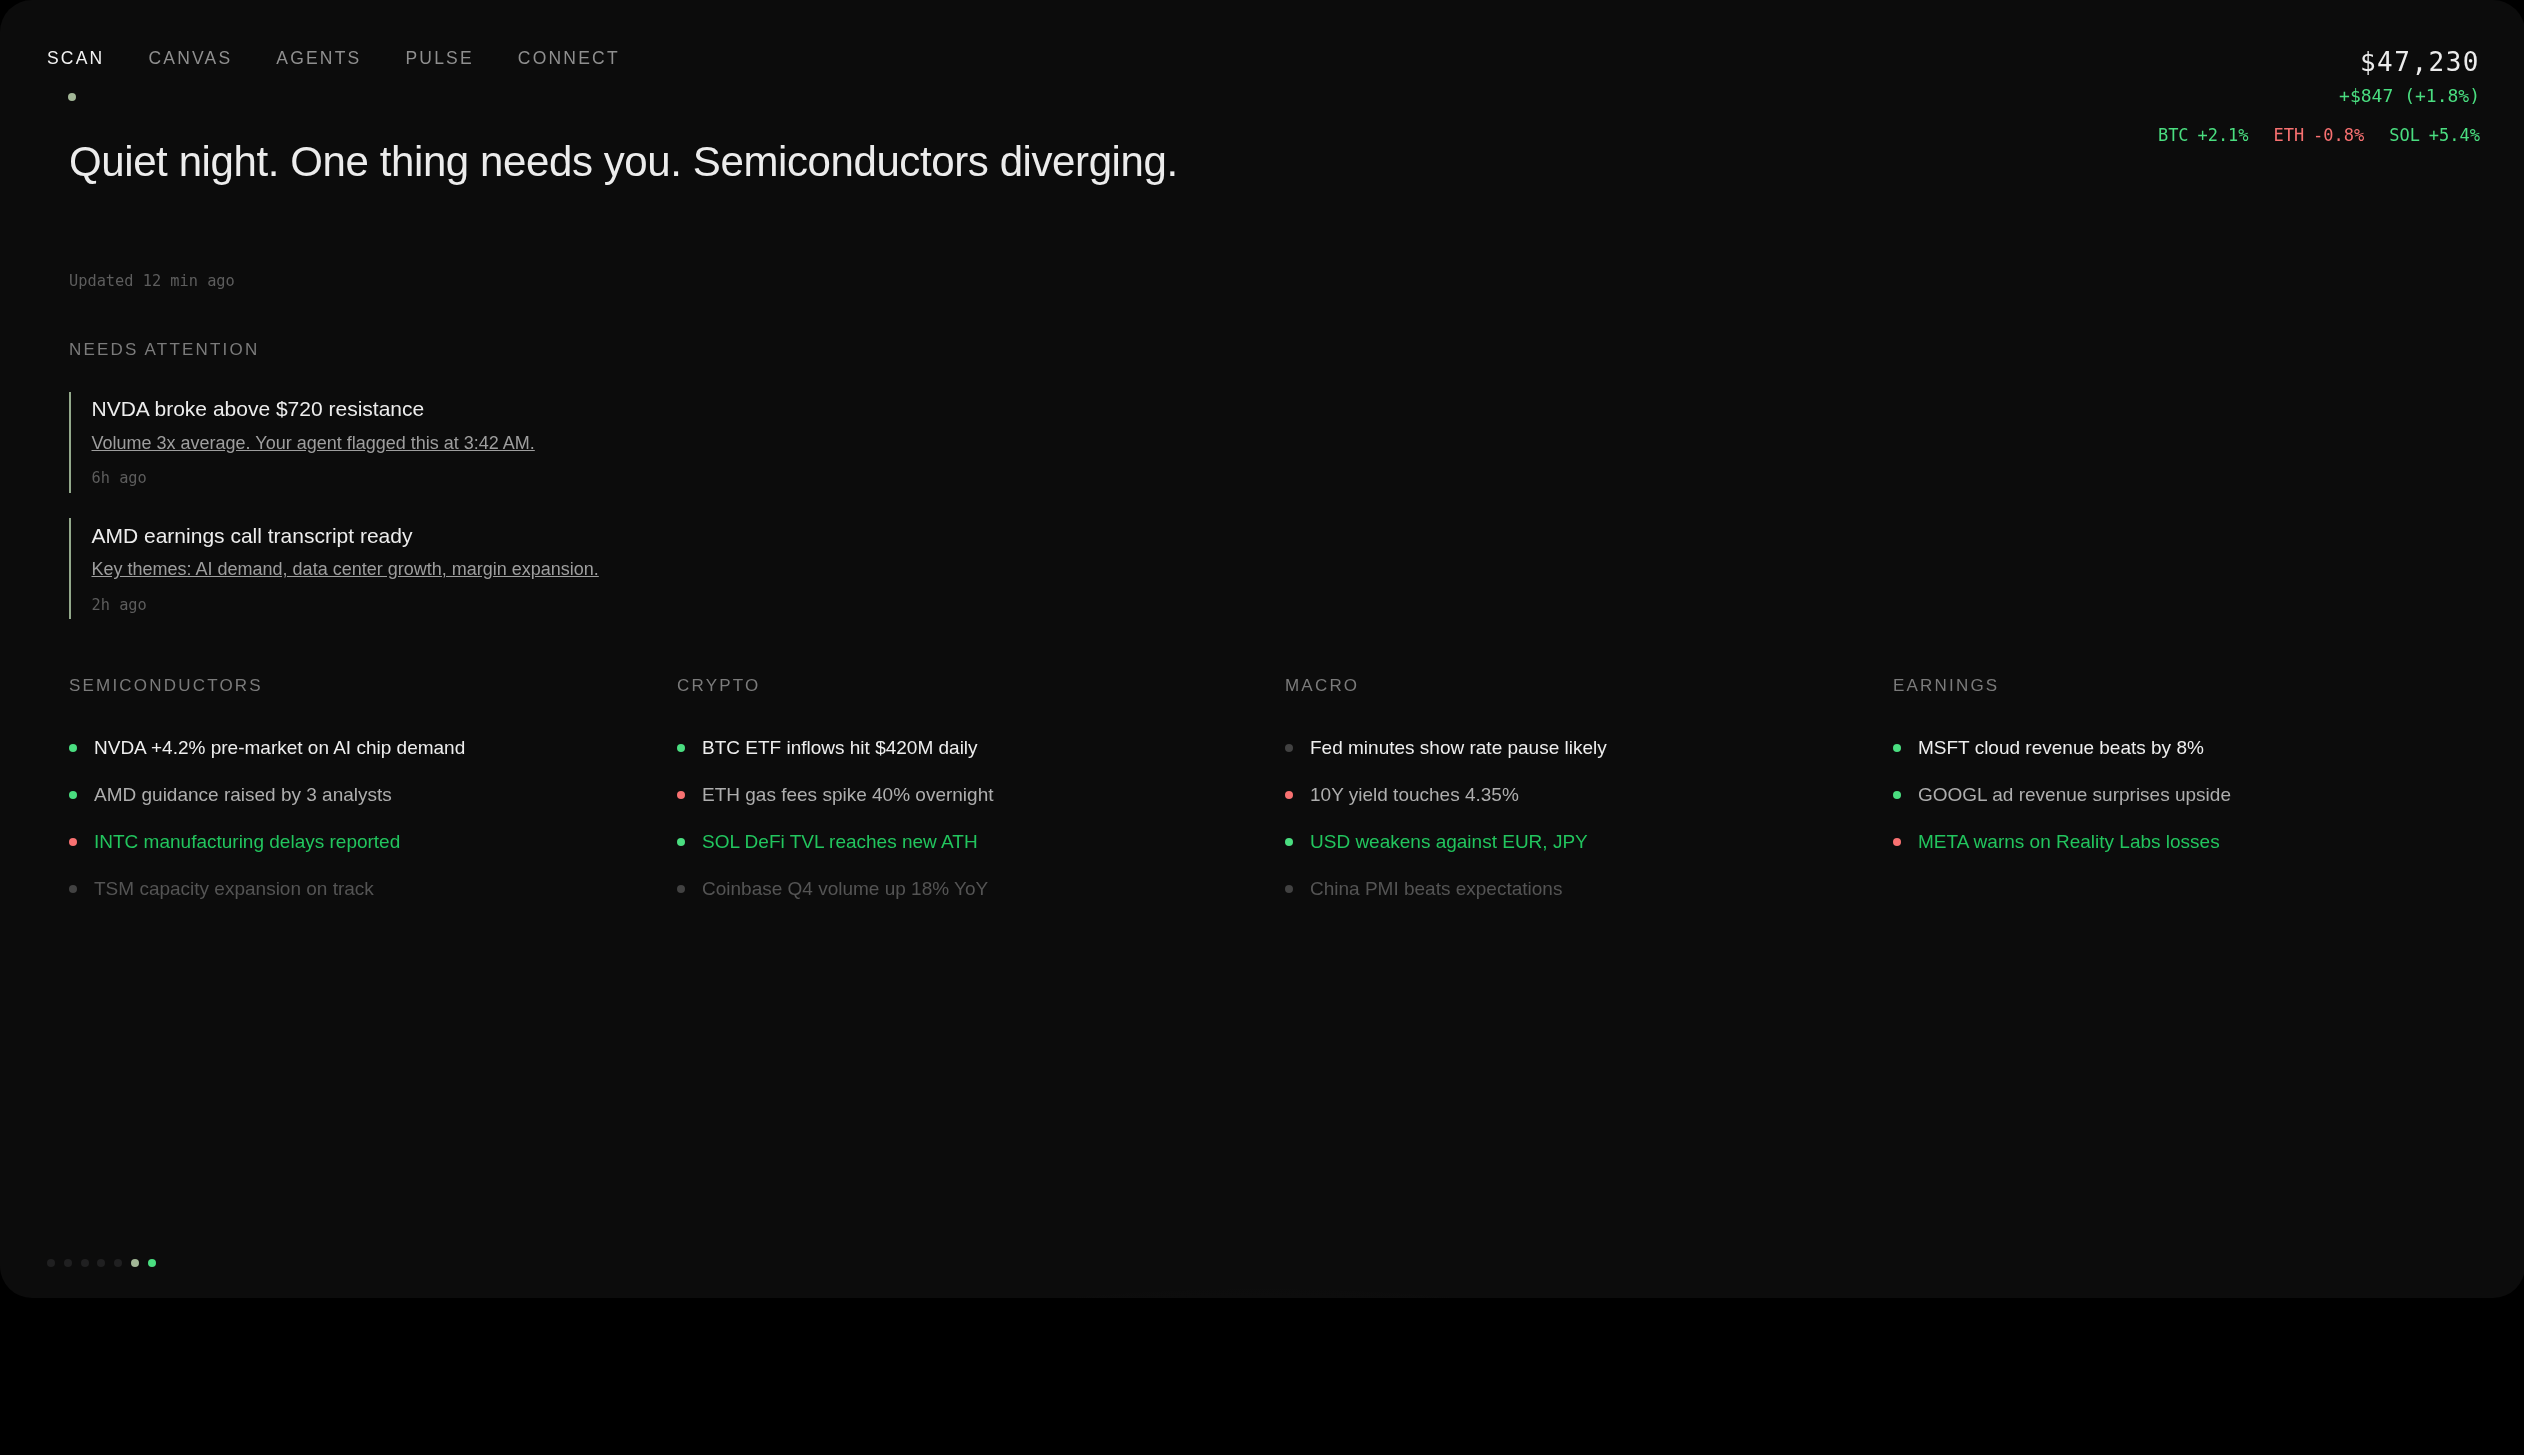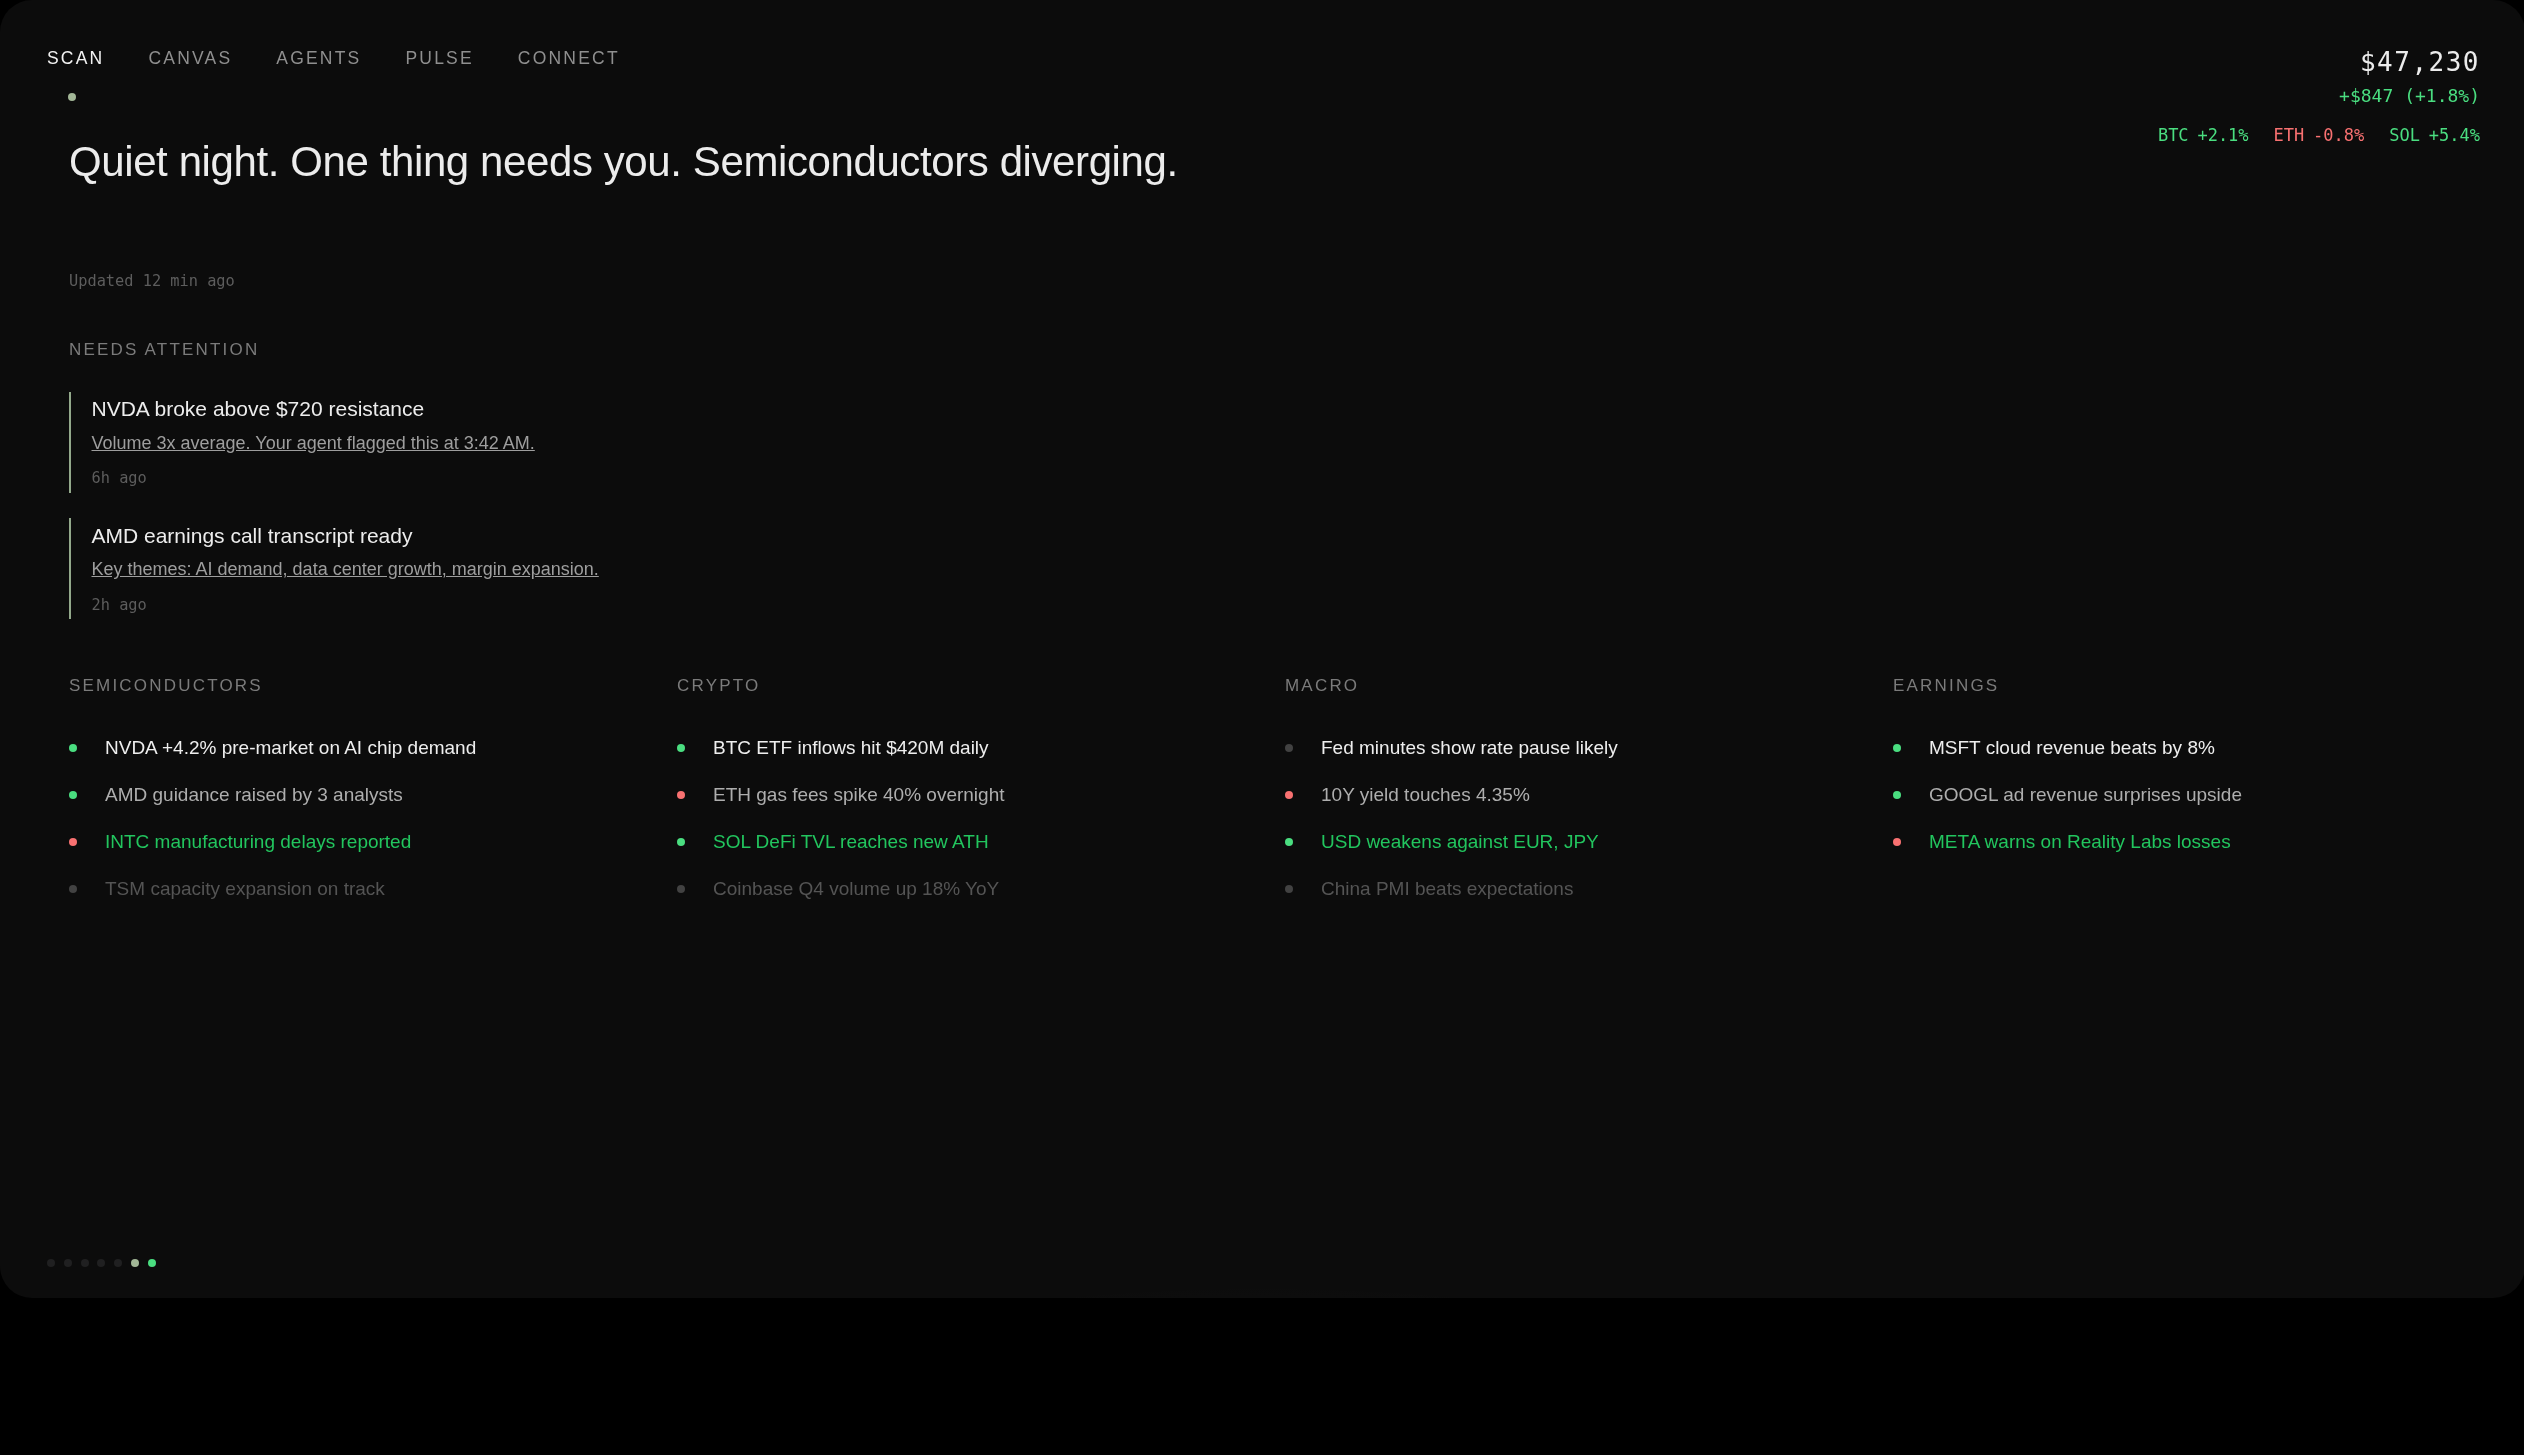--- a/index.html
+++ b/index.html
@@ -54,21 +54,21 @@
   .attention-desc { margin-top:10.2px; font-size:18px; line-height:22.6px; color:#9e9e9e;text-decoration:underline; }
   .attention-time { margin-top:14.6px; font-size:15.3px; color:#5d5d5d; }
 
   
   .columns {
     position:absolute; left:69px; top:676px;
     display:grid; grid-template-columns:repeat(4, 558px); column-gap:50px;
   }
   .news-list { margin-top:28px; }
   .news-row {
-    display:flex; align-items:center; gap:28px;
+    display:flex; align-items:center; gap:17px;
     height:47px; font-size:19px; cursor:pointer;
   }
   .news-row:nth-child(1) { color:#eeeeee; }
   .news-row:nth-child(2) { color:#aeaeae; }
   .news-row:nth-child(3) { color:#22c55e; }
   .news-row:nth-child(4) { color:#545454; }
   .dot { width:8px; height:8px; border-radius:50%; flex-shrink:0; }
   .dot.up { background:#4ade80; }
   .dot.down { background:#f87171; }
   .dot.neutral { background:#424242; }

